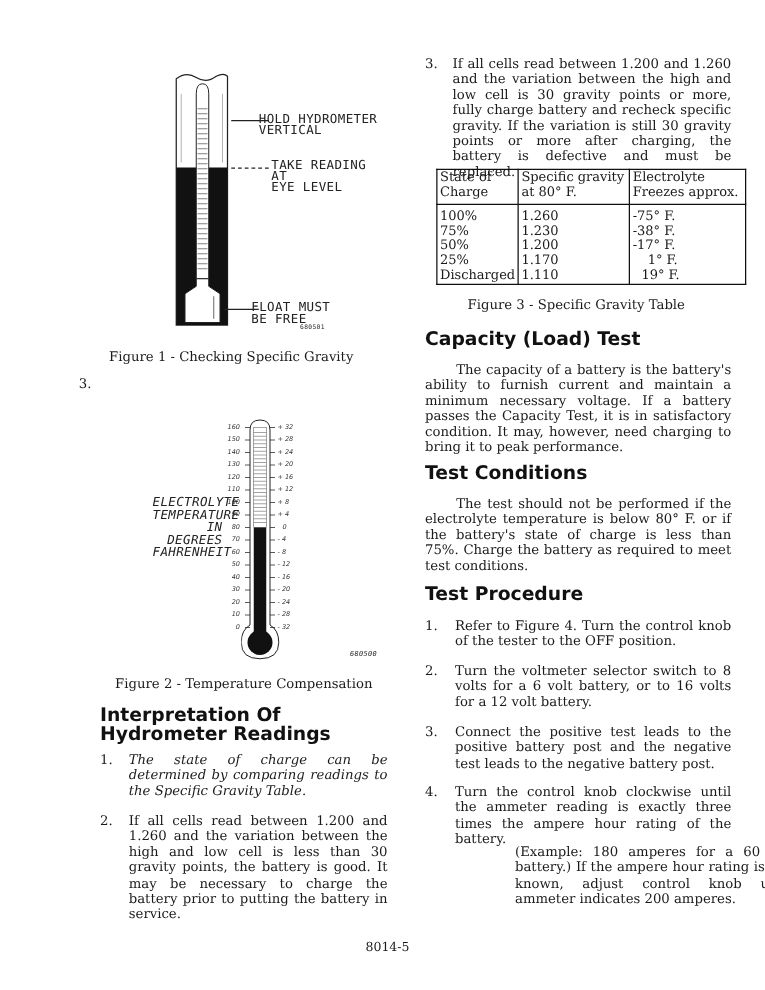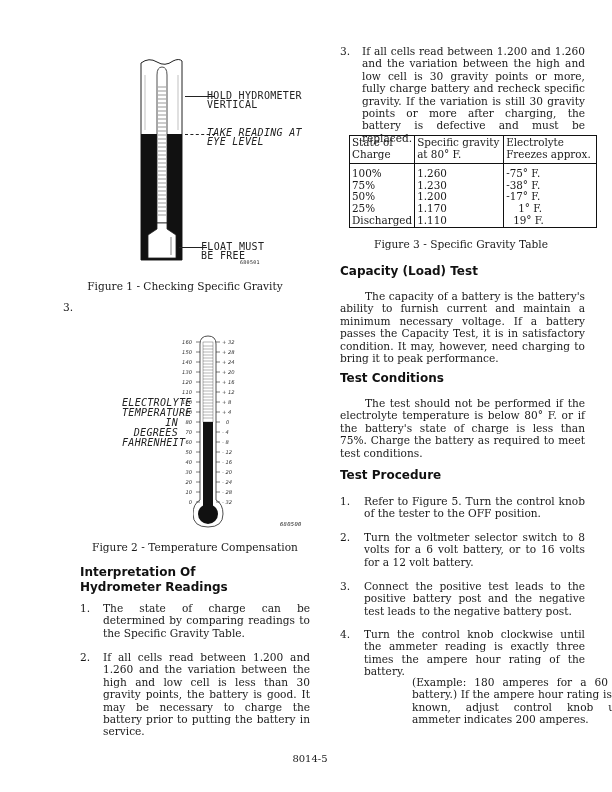--- a/index.html
+++ b/index.html
@@ -1,20 +1,20 @@
 <!DOCTYPE html>
 <html><head>
 <meta charset="utf-8">
 <style>
   html,body{margin:0;padding:0;background:#fff;}
   body{width:612px;height:792px;position:relative;overflow:hidden;color:#1a1a1a;
        font-family:"DejaVu Serif","Liberation Serif",serif;}
   .abs{position:absolute;}
   .body-text{font-size:10.6px;line-height:12.4px;text-align:justify;}
-  .heading{font-family:"DejaVu Sans","Liberation Sans",sans-serif;font-weight:bold;font-size:12px;line-height:15px;color:#111;}
+  .heading{font-family:"DejaVu Sans","Liberation Sans",sans-serif;font-weight:bold;font-size:15px;line-height:15px;color:#111;}
   .caption{font-size:10.6px;text-align:center;}
   .step{position:absolute;}
   .step .num{position:absolute;left:0;top:0;font-size:10.6px;line-height:12.4px;}
   .step .txt{position:absolute;top:0;}
   .label-mono{font-family:"DejaVu Sans Mono","Liberation Mono",monospace;font-size:10px;line-height:9px;color:#222;letter-spacing:0.3px;}
   table.sg{border-collapse:collapse;font-size:10.4px;line-height:11.6px;}
   table.sg td{border:1.5px solid #111;padding:1px 2px;vertical-align:top;}
   table.sg tr.hdr td{padding-bottom:3px;}
   .pnum{font-size:10px;}
 </style>
@@ -73,21 +73,21 @@
   </svg>
 
   <div class="abs" style="left:50px;top:41px;width:30px;height:0;border-top:1px solid #222;"></div>
   <div class="abs" style="left:50px;top:79px;width:30px;height:0;border-top:1px dashed #222;"></div>
   <div class="abs" style="left:44px;top:192px;width:28px;height:0;border-top:1px solid #222;"></div>
 
   <div class="abs label-mono" style="left:72px;top:36px;">
     <div>HOLD HYDROMETER</div>
     <div>VERTICAL</div>
   </div>
-  <div class="abs label-mono" style="left:72px;top:73px;font-style:italic;">
+  <div class="abs label-mono" style="left:82px;top:73px;">
     <div>TAKE READING AT</div>
     <div>EYE LEVEL</div>
   </div>
   <div class="abs label-mono" style="left:66px;top:187px;">
     <div>FLOAT MUST</div>
     <div>BE FREE</div>
   </div>
   <div class="abs label-mono" style="left:105px;top:203px;font-size:5px;">680501</div>
 </div>
 
@@ -220,21 +220,21 @@
   </div>
   <div class="abs label-mono" style="left:172px;top:188px;font-size:5.5px;">680500</div>
 </div>
 
 <div class="abs caption" style="left:80px;top:541px;width:230px;">Figure 2 - Temperature Compensation</div>
 
 <div class="abs heading" style="left:80px;top:565px;width:190px;">Interpretation Of Hydrometer Readings</div>
 
 <div class="step" style="left:80px;top:602px;width:230px;height:40px;">
   <span class="num">1.</span>
-  <span class="txt body-text" style="left:23px;width:207px;">The state of charge can be determined by comparing readings to the Specific Gravity Table.</span>
+  <span class="txt body-text" style="left:23px;width:207px;font-style:italic;">The state of charge can be determined by comparing readings to the Specific Gravity Table.</span>
 </div>
 <div class="step" style="left:80px;top:651px;width:230px;height:78px;">
   <span class="num">2.</span>
   <span class="txt body-text" style="left:23px;width:207px;">If all cells read between 1.200 and 1.260 and the variation between the high and low cell is less than 30 gravity points, the battery is good. It may be necessary to charge the battery prior to putting the battery in service.</span>
 </div>
 
 <div class="step" style="left:340px;top:45px;width:245px;height:85px;">
   <span class="num">3.</span>
   <span class="txt body-text" style="left:22px;width:223px;">If all cells read between 1.200 and 1.260 and the variation between the high and low cell is 30 gravity points or more, fully charge battery and recheck specific gravity. If the variation is still 30 gravity points or more after charging, the battery is defective and must be replaced.</span>
 </div>
@@ -278,21 +278,21 @@
 <div class="abs heading" style="left:340px;top:264px;">Capacity (Load) Test</div>
 <div class="abs body-text" style="left:340px;top:290px;width:245px;text-indent:25px;">The capacity of a battery is the battery's ability to furnish current and maintain a minimum necessary voltage. If a battery passes the Capacity Test, it is in satisfactory condition. It may, however, need charging to bring it to peak performance.</div>
 
 <div class="abs heading" style="left:340px;top:371px;">Test Conditions</div>
 <div class="abs body-text" style="left:340px;top:397px;width:245px;text-indent:25px;">The test should not be performed if the electrolyte temperature is below 80° F. or if the battery's state of charge is less than 75%. Charge the battery as required to meet test conditions.</div>
 
 <div class="abs heading" style="left:340px;top:468px;">Test Procedure</div>
 
 <div class="step" style="left:340px;top:495px;width:245px;height:26px;">
   <span class="num">1.</span>
-  <span class="txt body-text" style="left:24px;width:221px;">Refer to Figure 5. Turn the control knob of the tester to the OFF position.</span>
+  <span class="txt body-text" style="left:24px;width:221px;">Refer to Figure 4. Turn the control knob of the tester to the OFF position.</span>
 </div>
 <div class="step" style="left:340px;top:531px;width:245px;height:38px;">
   <span class="num">2.</span>
   <span class="txt body-text" style="left:24px;width:221px;">Turn the voltmeter selector switch to 8 volts for a 6 volt battery, or to 16 volts for a 12 volt battery.</span>
 </div>
 <div class="step" style="left:340px;top:580px;width:245px;height:38px;">
   <span class="num">3.</span>
   <span class="txt body-text" style="left:24px;width:221px;">Connect the positive test leads to the positive battery post and the negative test leads to the negative battery post.</span>
 </div>
 <div class="step" style="left:340px;top:628px;width:245px;height:38px;">

